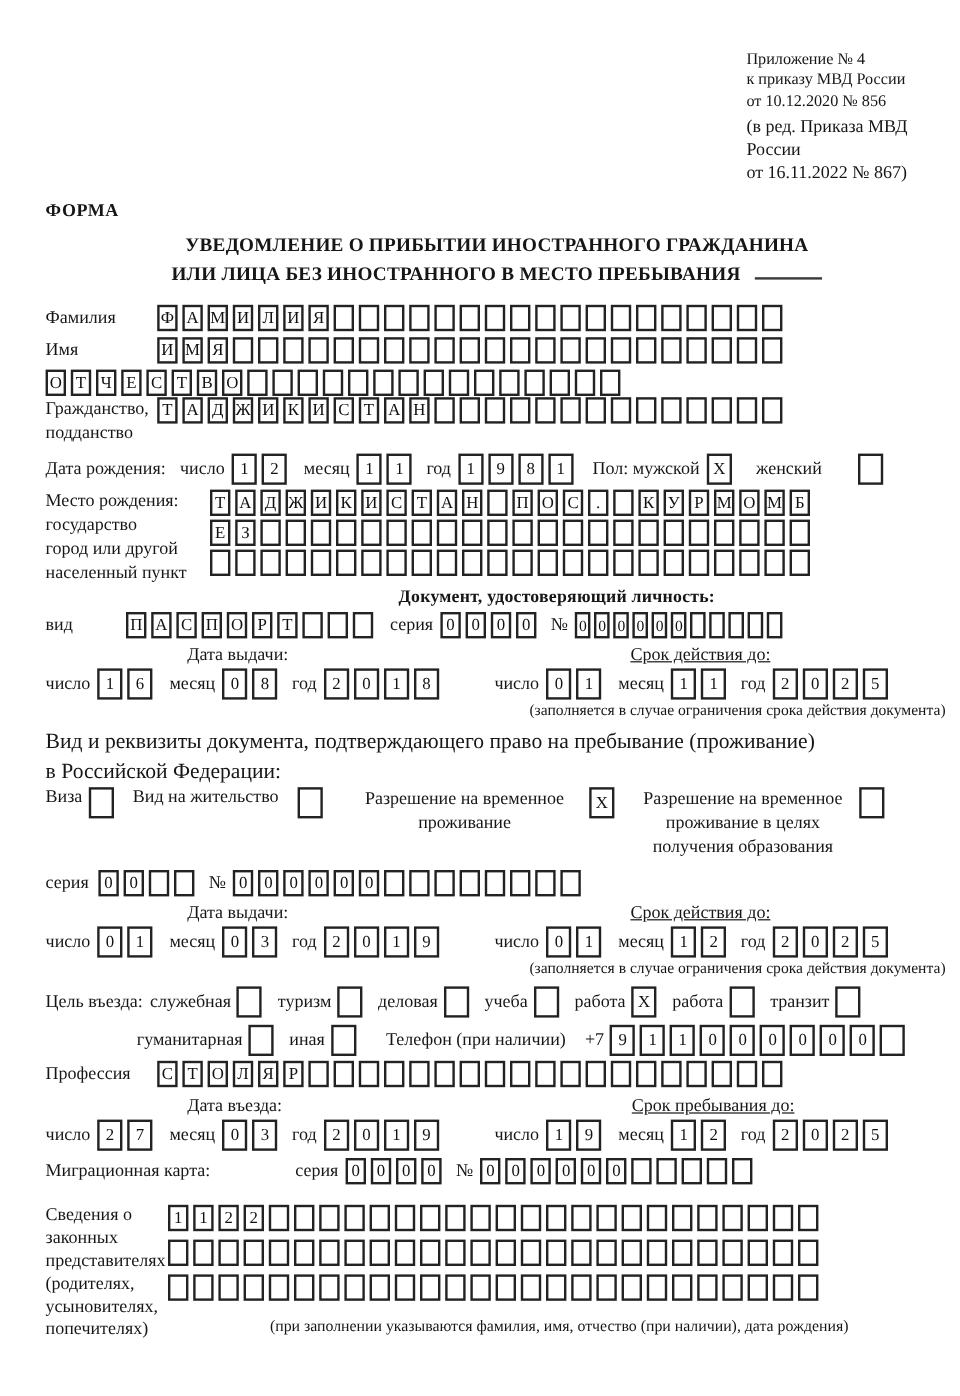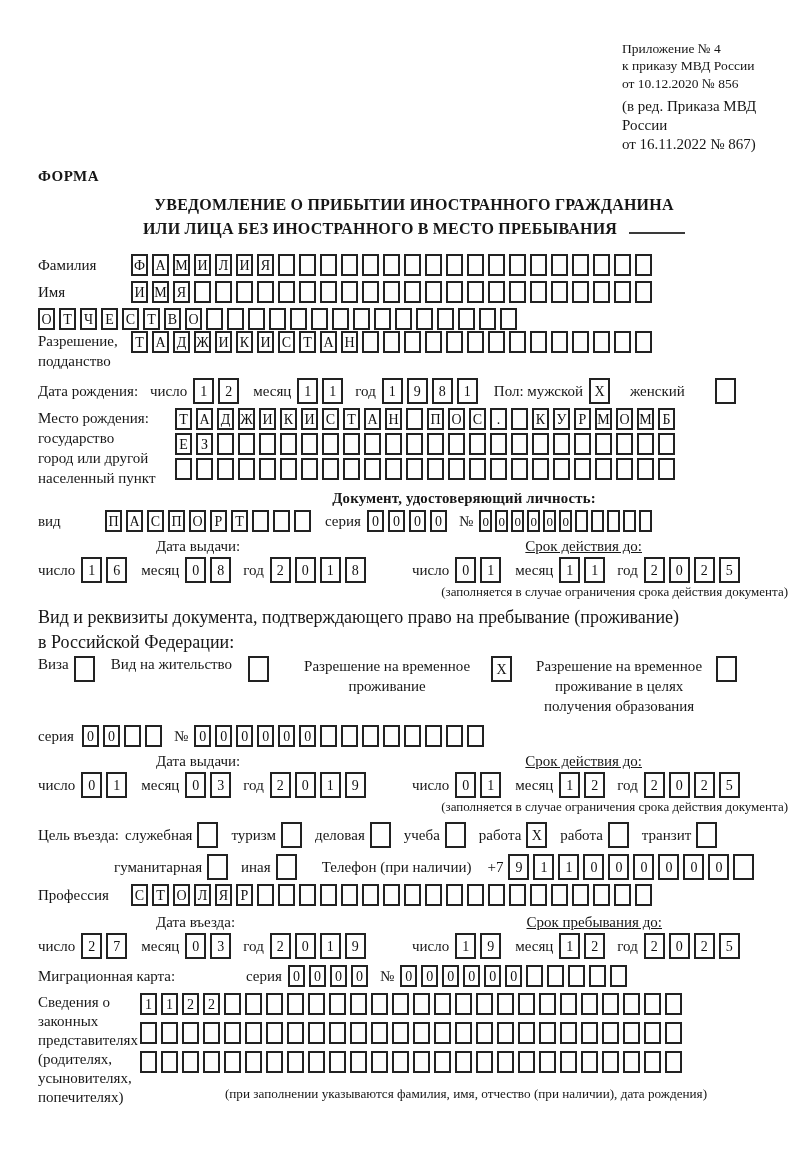--- a/index.html
+++ b/index.html
@@ -153,21 +153,21 @@
         <span class="cbox"></span>
         <span class="cbox"></span>
         <span class="cbox"></span>
         <span class="cbox"></span>
         <span class="cbox"></span>
       </span>
   </div>
 
   <div class="row top" style="margin-top:1px">
     <span class="lblcol" style="width:93px">
-      <span class="lbl2">Разрешение,</span>
+      <span class="lbl2">Гражданство,</span>
       <span class="lbl2">подданство</span>
     </span>
     <span class="boxes">
         <span class="cbox">Т</span>
         <span class="cbox">А</span>
         <span class="cbox">Д</span>
         <span class="cbox">Ж</span>
         <span class="cbox">И</span>
         <span class="cbox">К</span>
         <span class="cbox">И</span>
@@ -659,21 +659,21 @@
         <span class="cbox">0</span>
         <span class="cbox">0</span>
         <span class="cbox"></span>
         <span class="cbox"></span>
         <span class="cbox"></span>
         <span class="cbox"></span>
         <span class="cbox"></span>
       </span>
   </div>
 
-  <div class="row top" style="margin-top:6px">
+  <div class="row top" style="margin-top:17px">
     <span class="lblcol" style="width:102px; line-height:19px">
       <span class="lbl2" style="line-height:19px">Сведения о</span>
       <span class="lbl2" style="line-height:19px">законных</span>
       <span class="lbl2" style="line-height:19px">представителях</span>
       <span class="lbl2" style="line-height:19px">(родителях,</span>
       <span class="lbl2" style="line-height:19px">усыновителях,</span>
       <span class="lbl2" style="line-height:19px">попечителях)</span>
     </span>
     <span class="bxcol">
       <span class="boxes" style="margin-bottom:7px">

